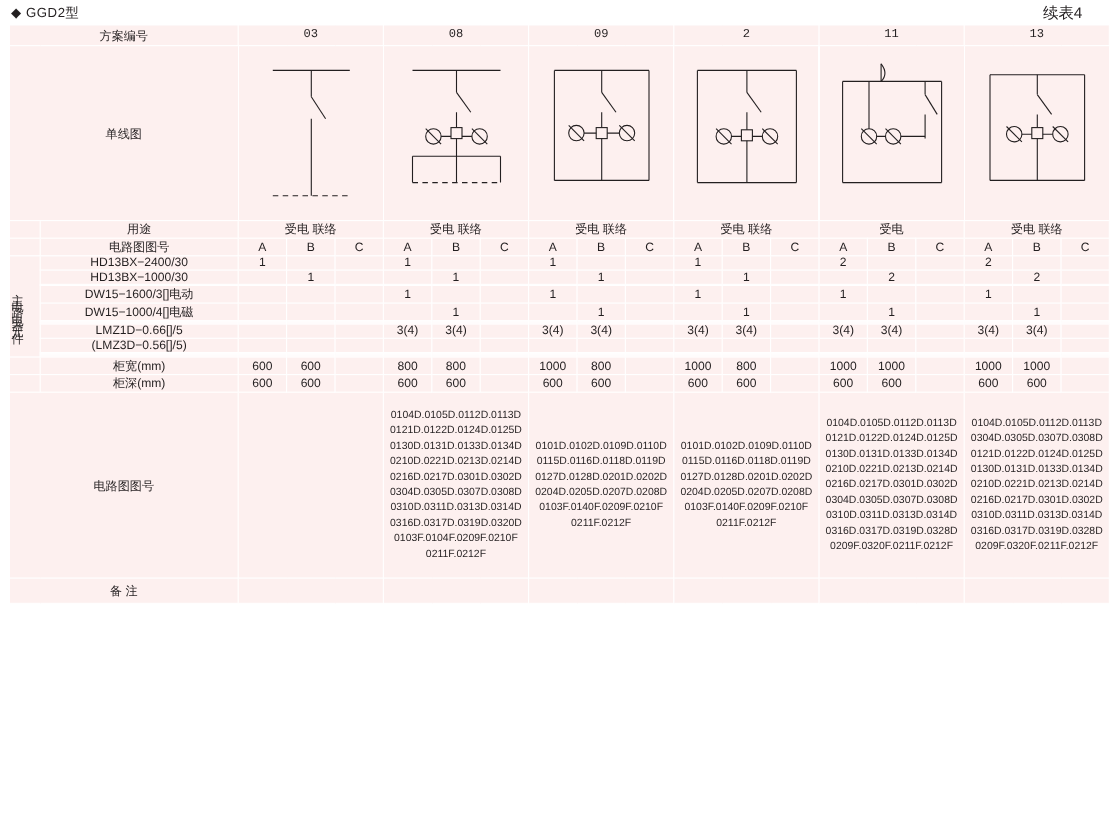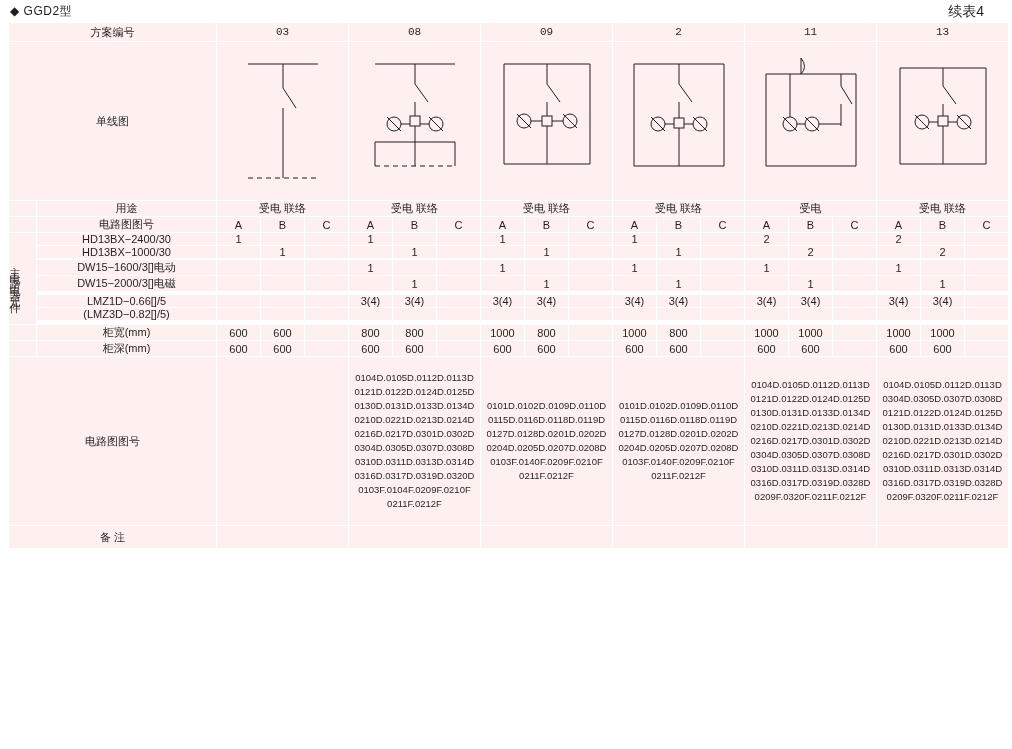--- a/index.html
+++ b/index.html
@@ -371,21 +371,21 @@
       <td class="rowB"></td>
       <td class="rowB"></td>
       <td class="rowB">1</td>
       <td class="rowB"></td>
       <td class="rowB"></td>
       <td class="rowB">1</td>
       <td class="rowB"></td>
       <td class="rowB"></td>
     </tr>
     <tr>
-      <td class="rowA cellpad lbl-left">DW15−2000/3[]电磁</td>
+      <td class="rowA cellpad lbl-left">DW15−1000/4[]电磁</td>
       <td class="rowA"></td>
       <td class="rowA"></td>
       <td class="rowA"></td>
       <td class="rowA"></td>
       <td class="rowA">1</td>
       <td class="rowA"></td>
       <td class="rowA"></td>
       <td class="rowA">1</td>
       <td class="rowA"></td>
       <td class="rowA"></td>
@@ -476,21 +476,21 @@
       <td class="rowA">3(4)</td>
       <td class="rowA"></td>
       <td class="rowA">3(4)</td>
       <td class="rowA">3(4)</td>
       <td class="rowA"></td>
       <td class="rowA">3(4)</td>
       <td class="rowA">3(4)</td>
       <td class="rowA"></td>
     </tr>
     <tr>
-      <td class="rowB cellpad lbl-left">(LMZ3D−0.82[]/5)</td>
+      <td class="rowB cellpad lbl-left">(LMZ3D−0.56[]/5)</td>
       <td class="rowB"></td>
       <td class="rowB"></td>
       <td class="rowB"></td>
       <td class="rowB"></td>
       <td class="rowB"></td>
       <td class="rowB"></td>
       <td class="rowB"></td>
       <td class="rowB"></td>
       <td class="rowB"></td>
       <td class="rowB"></td>

